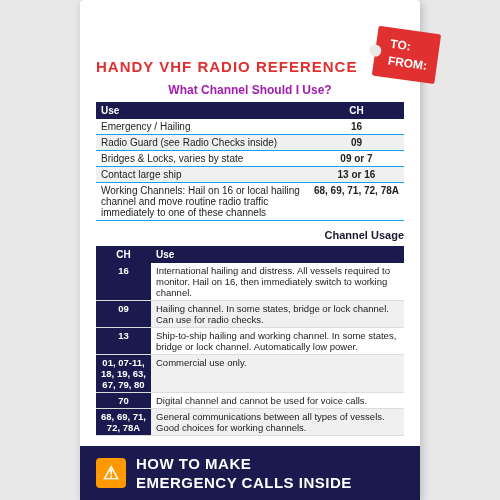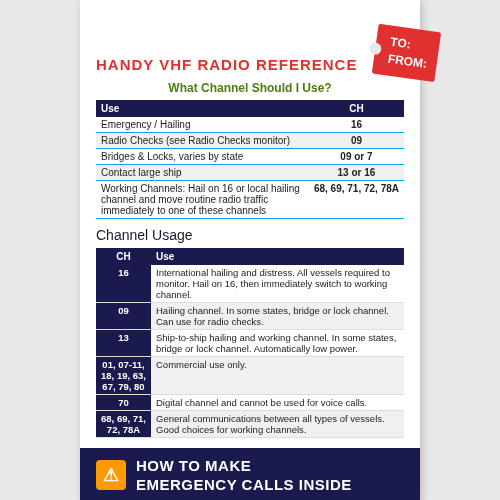--- a/index.html
+++ b/index.html
@@ -27,21 +27,21 @@
       color: #e03030;
       letter-spacing: 1px;
       margin-bottom: 8px;
       text-transform: uppercase;
       margin-top: 44px;
     }
     .section-title {
       text-align: center;
       font-size: 12px;
       font-weight: 700;
-      color: #4d7c0f;
+      color: #a21caf;
       margin-bottom: 5px;
     }
     table {
       width: 100%;
       border-collapse: collapse;
       font-size: 10px;
     }
     .top-table th {
       background: #1a1a4e;
       color: #fff;
@@ -61,23 +61,23 @@
     }
     .top-table tr:nth-child(even) td {
       background: #f0f0f0;
     }
     .top-table td.ch-val {
       text-align: center;
       font-weight: 700;
       white-space: nowrap;
     }
     .channel-usage-title {
-      text-align: left;
-      font-size: 14px;
-      font-weight: 400;
+      text-align: right;
+      font-size: 11px;
+      font-weight: 700;
       color: #1a1a2e;
       margin: 8px 0 5px 0;
     }
     .bottom-table th {
       background: #1a1a4e;
       color: #fff;
       padding: 3px 5px;
       font-size: 10px;
       text-align: left;
     }
@@ -179,21 +179,21 @@
         <th>Use</th>
         <th class="ch-col">CH</th>
       </tr>
     </thead>
     <tbody id="top-table-body">
     <tr>
     <td>Emergency / Hailing</td>
     <td class="ch-val">16</td>
   </tr>
         <tr>
-    <td>Radio Checks (see Radio Checks monitor)</td>
+    <td>Radio Guard (see Radio Checks inside)</td>
     <td class="ch-val">09</td>
   </tr>
         <tr>
     <td>Bridges &amp; Locks, varies by state</td>
     <td class="ch-val">09 or 7</td>
   </tr>
         <tr>
     <td>Contact large ship</td>
     <td class="ch-val">13 or 16</td>
   </tr>

